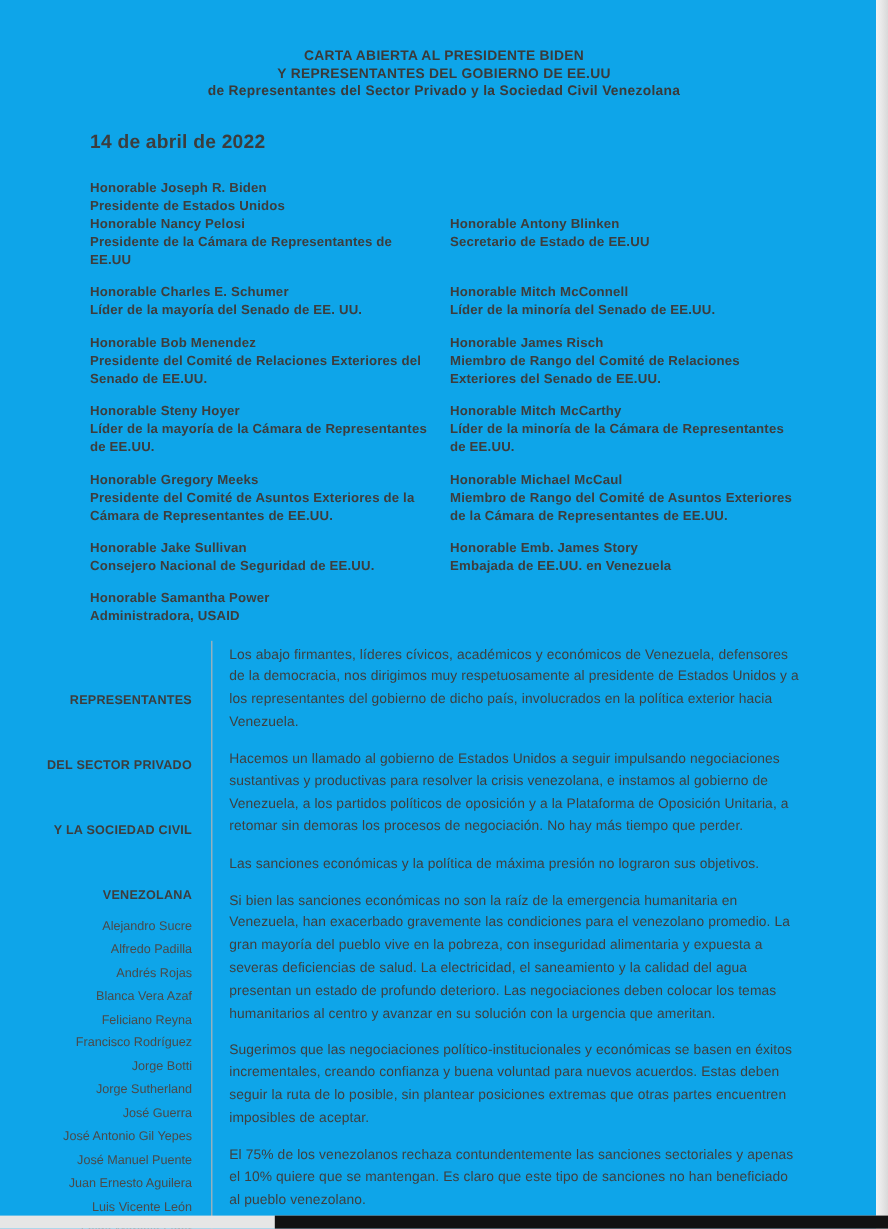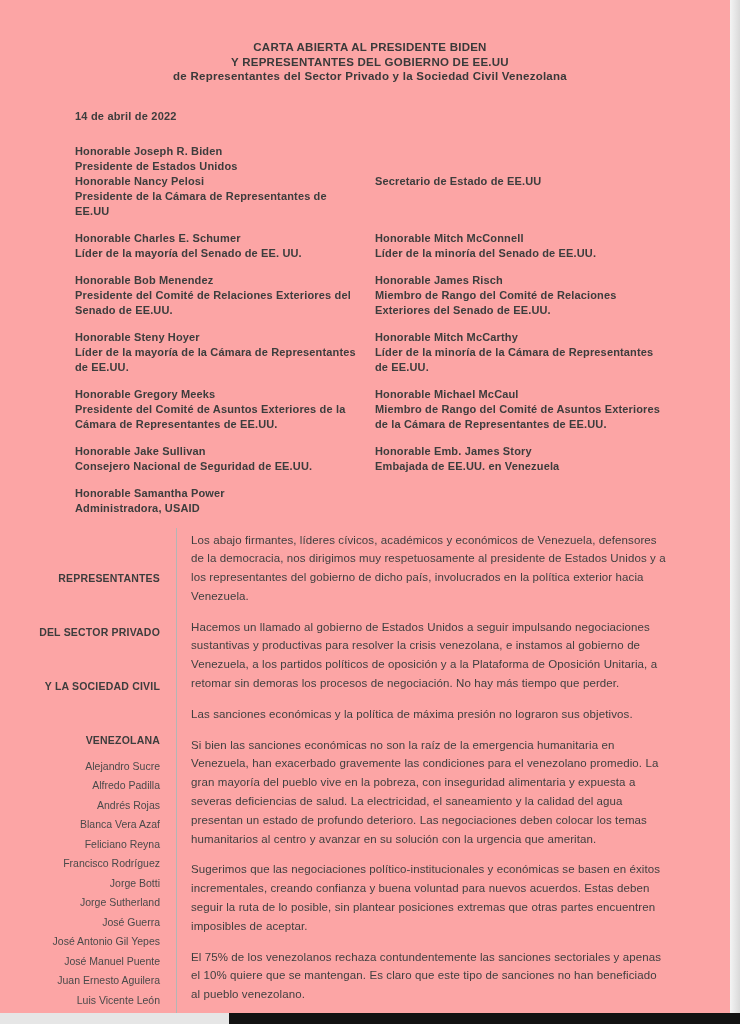--- a/index.html
+++ b/index.html
@@ -4,21 +4,21 @@
 <style>
   * { margin:0; padding:0; box-sizing:border-box; }
   html,body { width:740px; height:1024px; }
   body {
     font-family:"Liberation Sans","DejaVu Sans",sans-serif;
     background:#ffffff;
     color:var(--text, #3d3d3d);
     overflow:hidden;
     position:relative;
   }
-  .page { position:absolute; inset:0; background:#fca5a5; }
+  .page { position:absolute; inset:0; background:#0ea5e9; }
 
   
   .edge-right {
     position:absolute; top:0; right:0; width:10px; height:100%;
     background:linear-gradient(to right,#f4f4f4,#d9d9d9);
   }
 
   
   .doc-title {
     padding-top:40px;
@@ -26,21 +26,21 @@
     font-weight:bold;
     font-size:11.5px;
     line-height:14.5px;
     letter-spacing:.25px;
     color:#3a3a3a;
   }
 
   .date {
     margin:26px 0 0 75px;
     font-weight:bold;
-    font-size:11px;
+    font-size:16px;
     letter-spacing:.2px;
   }
 
   
   .recipients { margin:22px 72px 0 75px; }
   .r-name, .r-title {
     font-weight:bold;
     font-size:11px;
     line-height:15px;
     letter-spacing:.15px;
@@ -104,20 +104,21 @@
       <div class="r-title">Presidente de Estados Unidos</div>
     </div>
     <div class="recipient-rows">
 
         <div class="recipient-row">
           <div class="cell-left">
             <div class="r-name">Honorable Nancy Pelosi</div>
             <div class="r-title">Presidente de la Cámara de Representantes de EE.UU</div>
           </div>
           <div class="cell-right">
+            <div class="r-name">Honorable Antony Blinken</div>
             <div class="r-title">Secretario de Estado de EE.UU</div>
           </div>
         </div>
 
         <div class="recipient-row">
           <div class="cell-left">
             <div class="r-name">Honorable Charles E. Schumer</div>
             <div class="r-title">Líder de la mayoría del Senado de EE. UU.</div>
           </div>
           <div class="cell-right">

